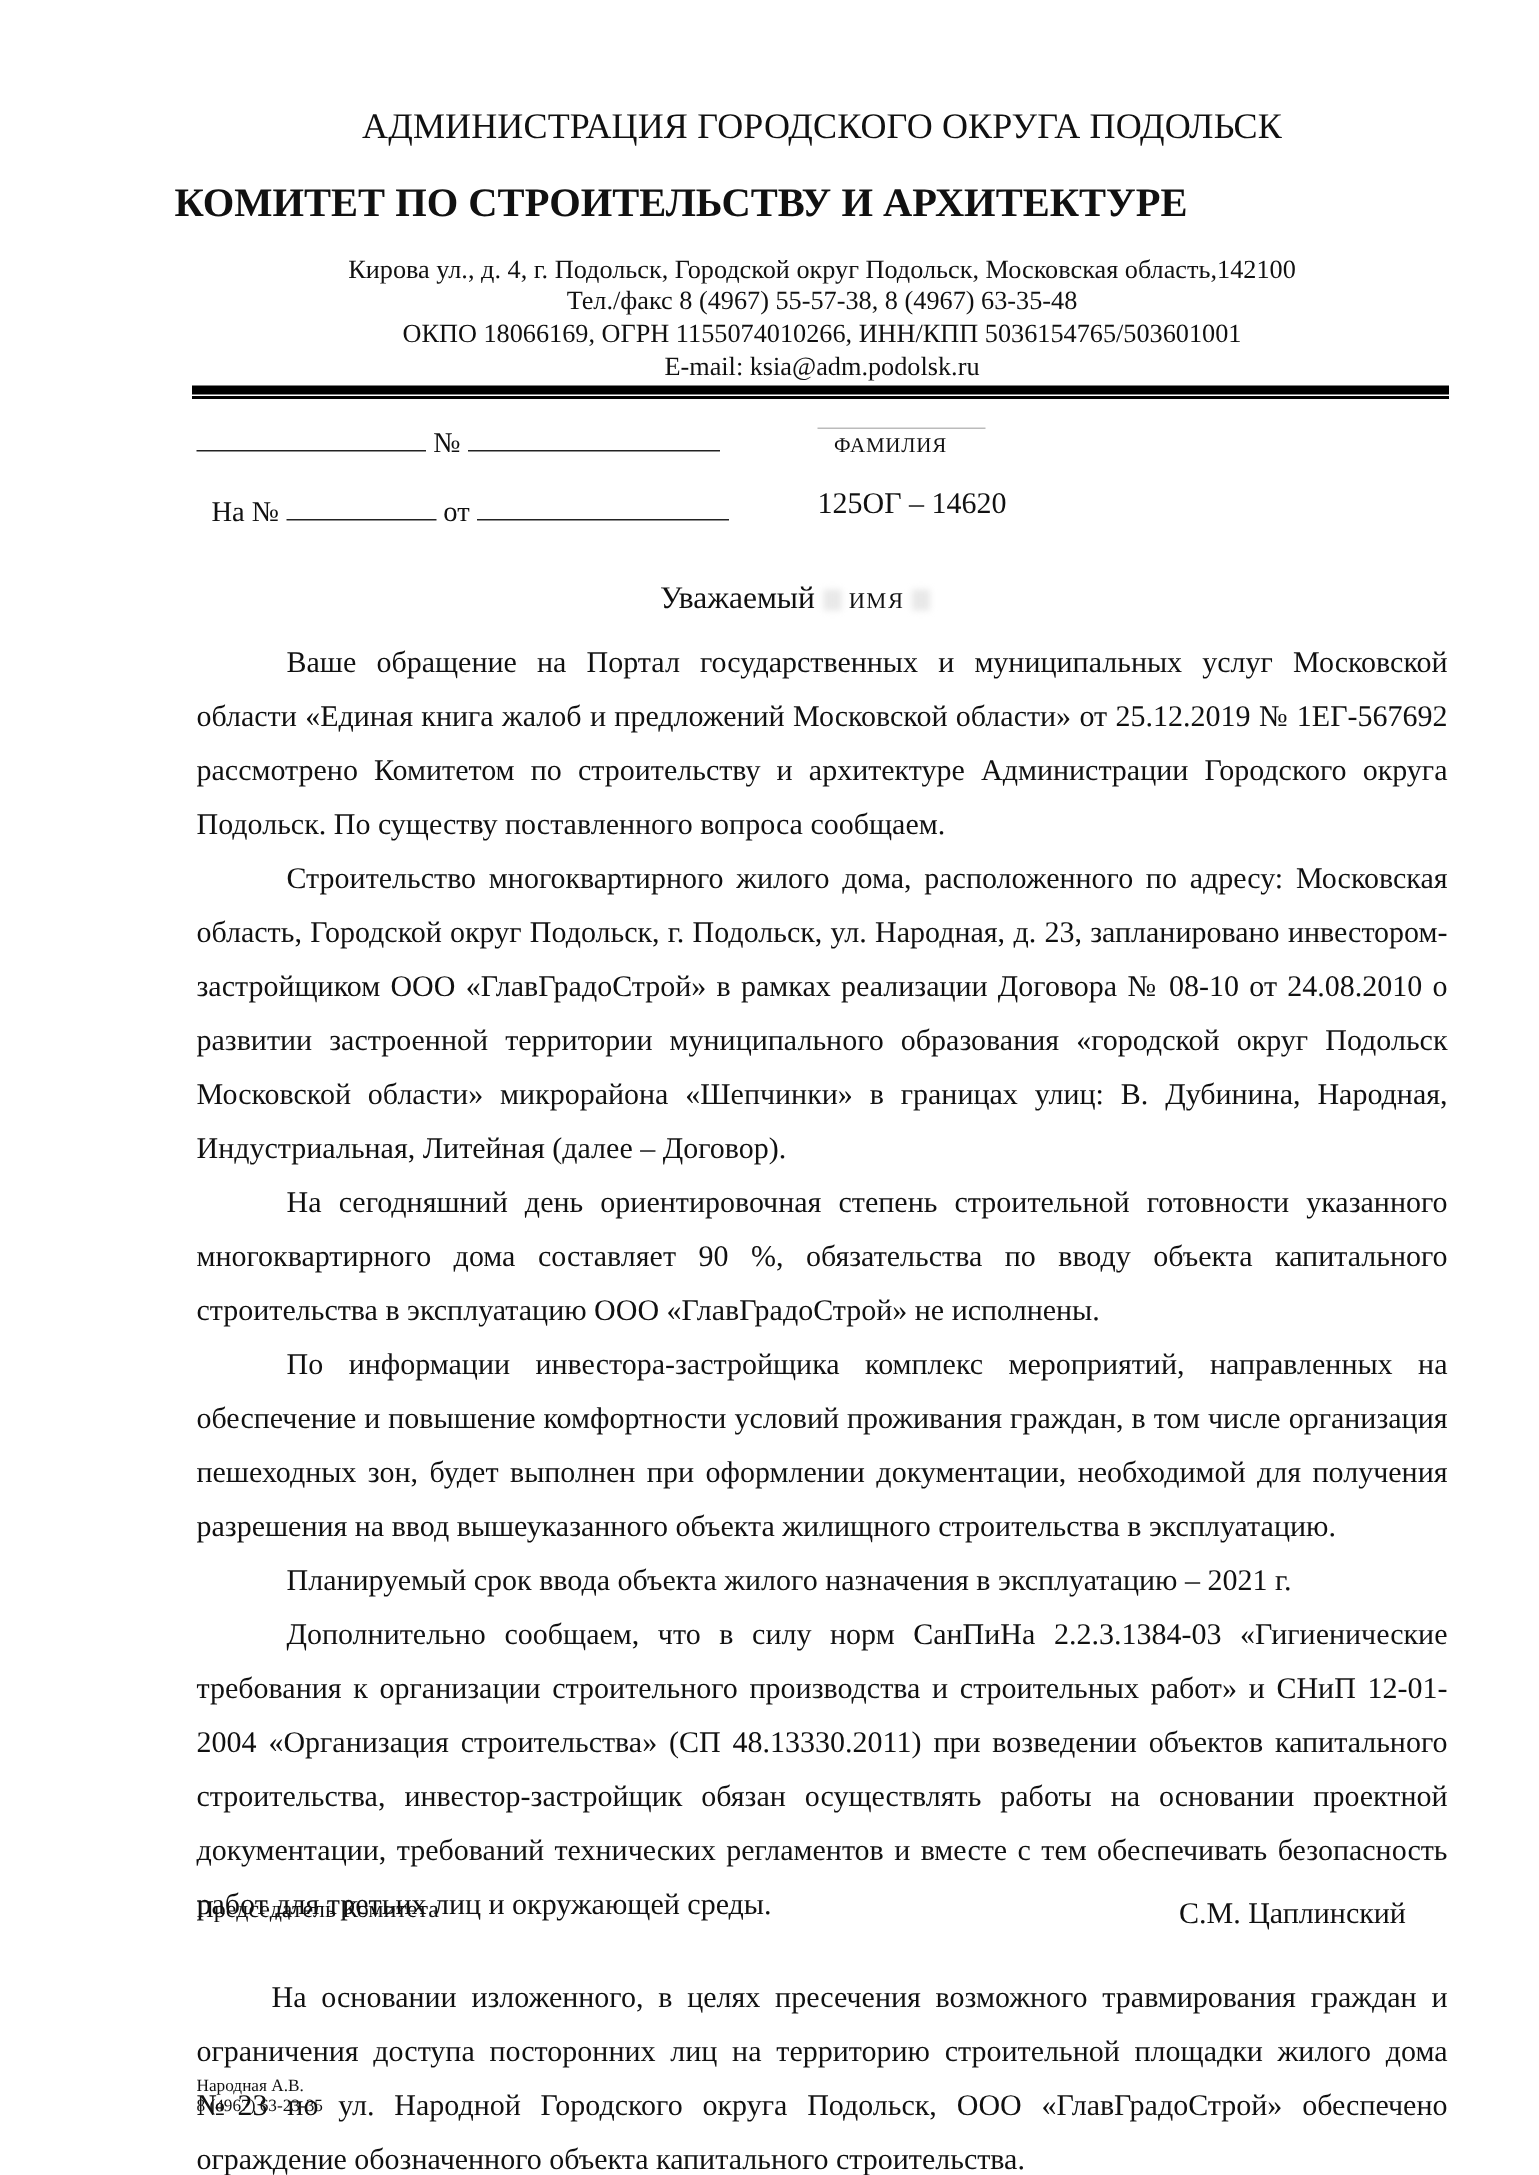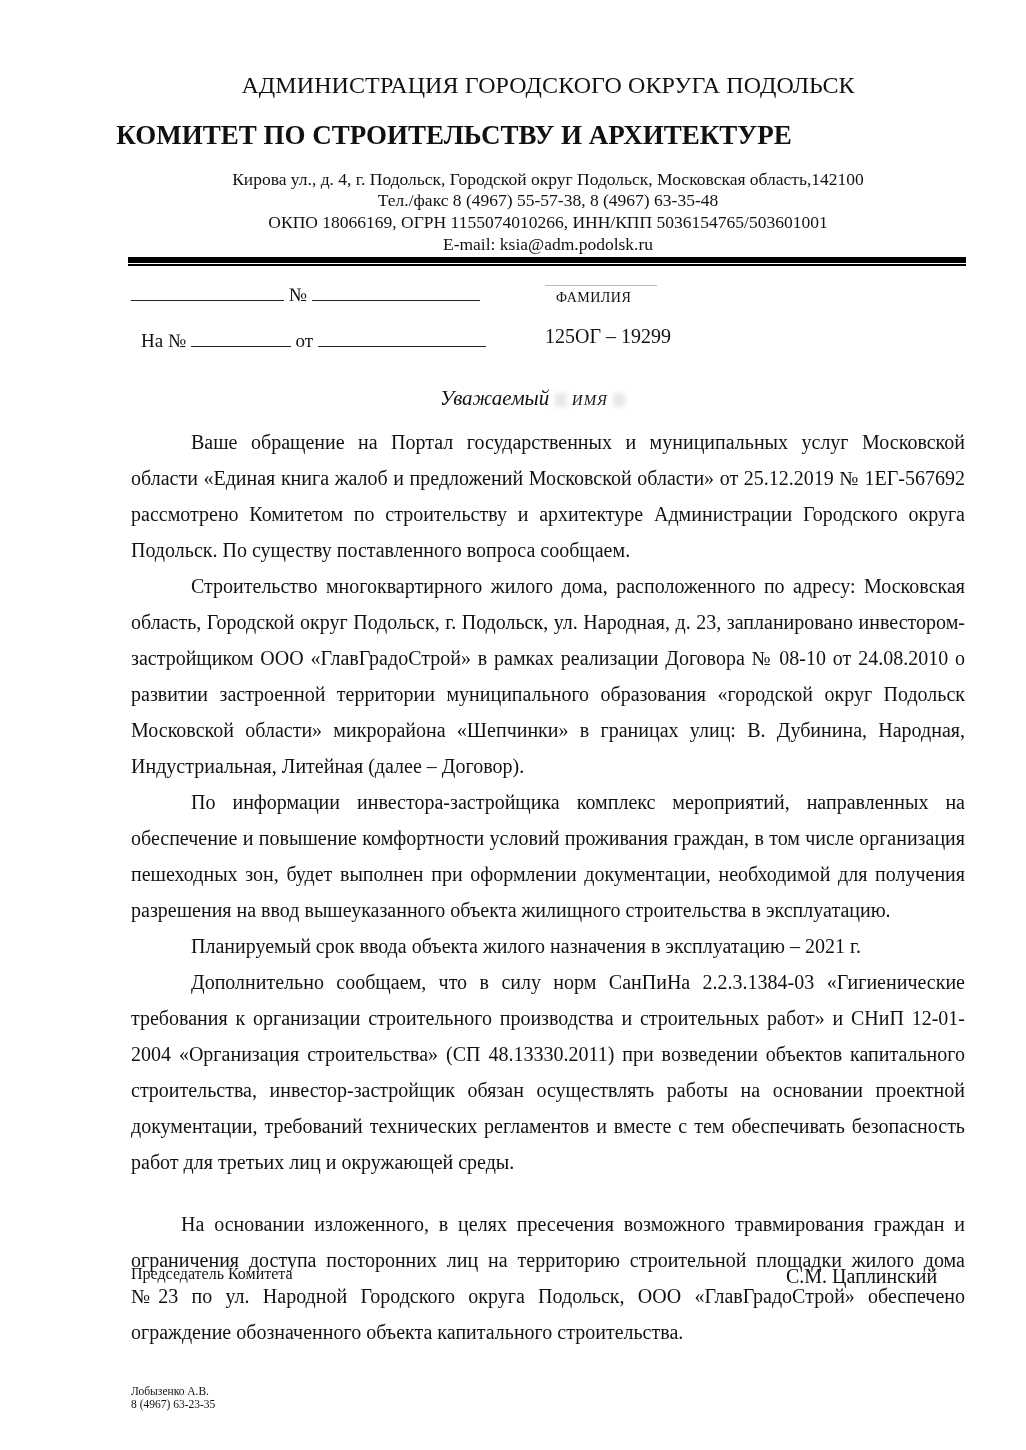--- a/index.html
+++ b/index.html
@@ -16,21 +16,21 @@
     .a4 { top: 234px; }
     .rule-thick { left: 128px; width: 838px; top: 257px; height: 6px; background: #000; }
     .rule-thin { left: 128px; width: 838px; top: 264px; height: 2px; background: #000; }
     .field-row { left: 131px; font-size: 19px; }
     .r1 { top: 282px; }
     .r2 { top: 328px; margin-left: 10px; }
     .blank { display: inline-block; border-bottom: 1px solid #222; height: 18px; vertical-align: baseline; }
     .surname-line { left: 545px; top: 285px; width: 112px; height: 1px; background: #bbb; }
     .surname { left: 556px; top: 290px; font-size: 14px; letter-spacing: 0.5px; }
     .regnum { left: 545px; top: 325px; font-size: 20px; }
-    .greeting { left: 440px; top: 386px; font-size: 21px; font-style: italic; }
+    .greeting { left: 440px; top: 386px; font-size: 21px; }
     .blur { display: inline-block; width: 12px; height: 14px; background: #e8e8e8; filter: blur(2px); vertical-align: middle; }
     .gname { font-size: 15px; letter-spacing: 1px; }
     .body-text { left: 131px; width: 834px; top: 424px; font-size: 20px; line-height: 36px; text-align: justify; }
     .body-text p { margin: 0; text-indent: 60px; }
     .body-text p.last { text-indent: 50px; margin-top: 26px; }
     .signer-title { left: 131px; top: 1265px; font-size: 16px; }
     .signer-name { left: 786px; top: 1265px; font-size: 20px; }
     .executor { left: 131px; top: 1385px; font-size: 11.5px; line-height: 13px; }
   </style>
 </head>
@@ -57,39 +57,40 @@
 
   <div class="abs field-row r2">
     <span>На №</span>
     <span class="blank" style="width:100px"></span>
     <span>от</span>
     <span class="blank" style="width:168px"></span>
   </div>
 
   <div class="abs surname-line"></div>
   <div class="abs surname">ФАМИЛИЯ</div>
-  <div class="abs regnum">125ОГ – 19299</div>
+  <div class="abs regnum">125ОГ – 14620</div>
 
   <div class="abs greeting">
     <span>Уважаемый</span>
     <span class="blur"></span>
     <span class="gname">ИМЯ</span>
     <span class="blur"></span>
   </div>
 
   <div class="abs body-text">
     <p>Ваше обращение на Портал государственных и муниципальных услуг Московской области «Единая книга жалоб и предложений Московской области» от 25.12.2019 № 1ЕГ-567692 рассмотрено Комитетом по строительству и архитектуре Администрации Городского округа Подольск. По существу поставленного вопроса сообщаем.</p>
     <p>Строительство многоквартирного жилого дома, расположенного по адресу: Московская область, Городской округ Подольск, г. Подольск, ул. Народная, д. 23, запланировано инвестором-застройщиком ООО «ГлавГрадоСтрой» в рамках реализации Договора № 08-10 от 24.08.2010 о развитии застроенной территории муниципального образования «городской округ Подольск Московской области» микрорайона «Шепчинки» в границах улиц: В. Дубинина, Народная, Индустриальная, Литейная (далее – Договор).</p>
+    <p>На сегодняшний день ориентировочная степень строительной готовности указанного многоквартирного дома составляет 90 %, обязательства по вводу объекта капитального строительства в эксплуатацию ООО «ГлавГрадоСтрой» не исполнены.</p>
     <p>По информации инвестора-застройщика комплекс мероприятий, направленных на обеспечение и повышение комфортности условий проживания граждан, в том числе организация пешеходных зон, будет выполнен при оформлении документации, необходимой для получения разрешения на ввод вышеуказанного объекта жилищного строительства в эксплуатацию.</p>
     <p>Планируемый срок ввода объекта жилого назначения в эксплуатацию – 2021 г.</p>
     <p>Дополнительно сообщаем, что в силу норм СанПиНа 2.2.3.1384-03 «Гигиенические требования к организации строительного производства и строительных работ» и СНиП 12-01-2004 «Организация строительства» (СП 48.13330.2011) при возведении объектов капитального строительства, инвестор-застройщик обязан осуществлять работы на основании проектной документации, требований технических регламентов и вместе с тем обеспечивать безопасность работ для третьих лиц и окружающей среды.</p>
     <p class="last">На основании изложенного, в целях пресечения возможного травмирования граждан и ограничения доступа посторонних лиц на территорию строительной площадки жилого дома №23 по ул. Народной Городского округа Подольск, ООО «ГлавГрадоСтрой» обеспечено ограждение обозначенного объекта капитального строительства.</p>
   </div>
 
   <div class="abs signer-title">Председатель Комитета</div>
   <div class="abs signer-name">С.М. Цаплинский</div>
 
   <div class="abs executor">
-    <div>Лобызенко А.В.</div>
+    <div>Народная А.В.</div>
     <div>8 (4967) 63-23-35</div>
   </div>
 
 </div>
 
 </body></html>

